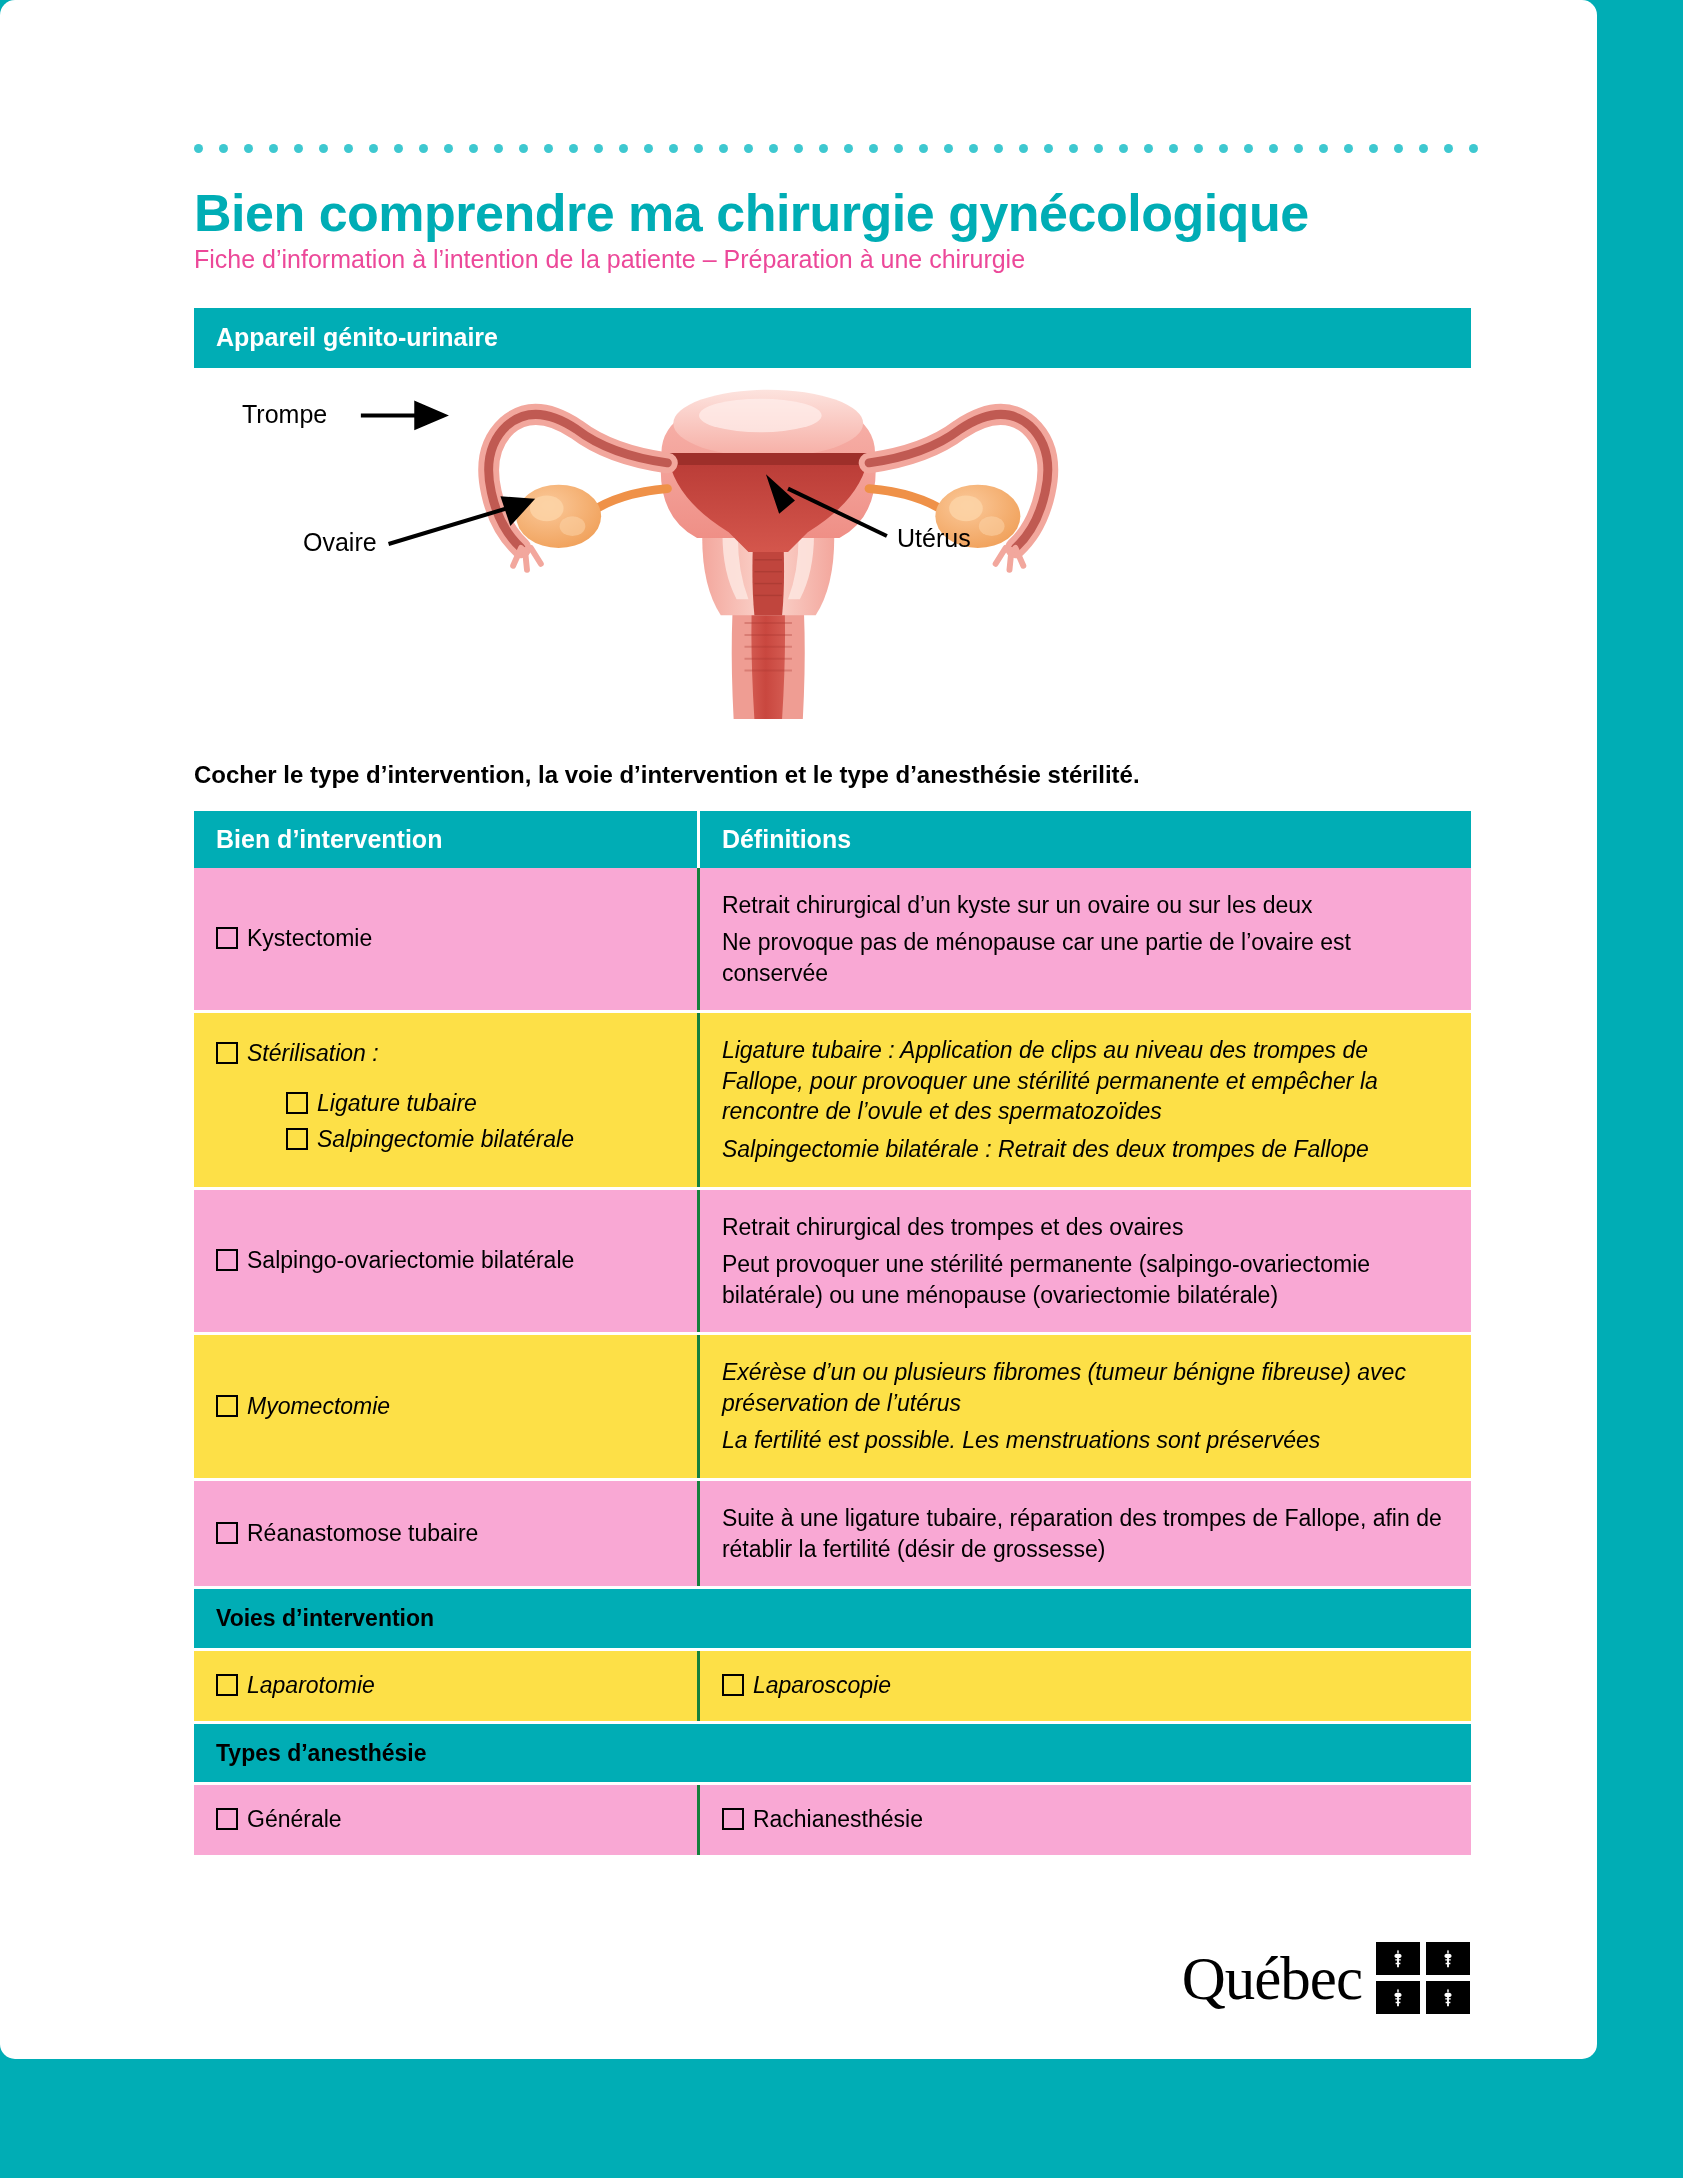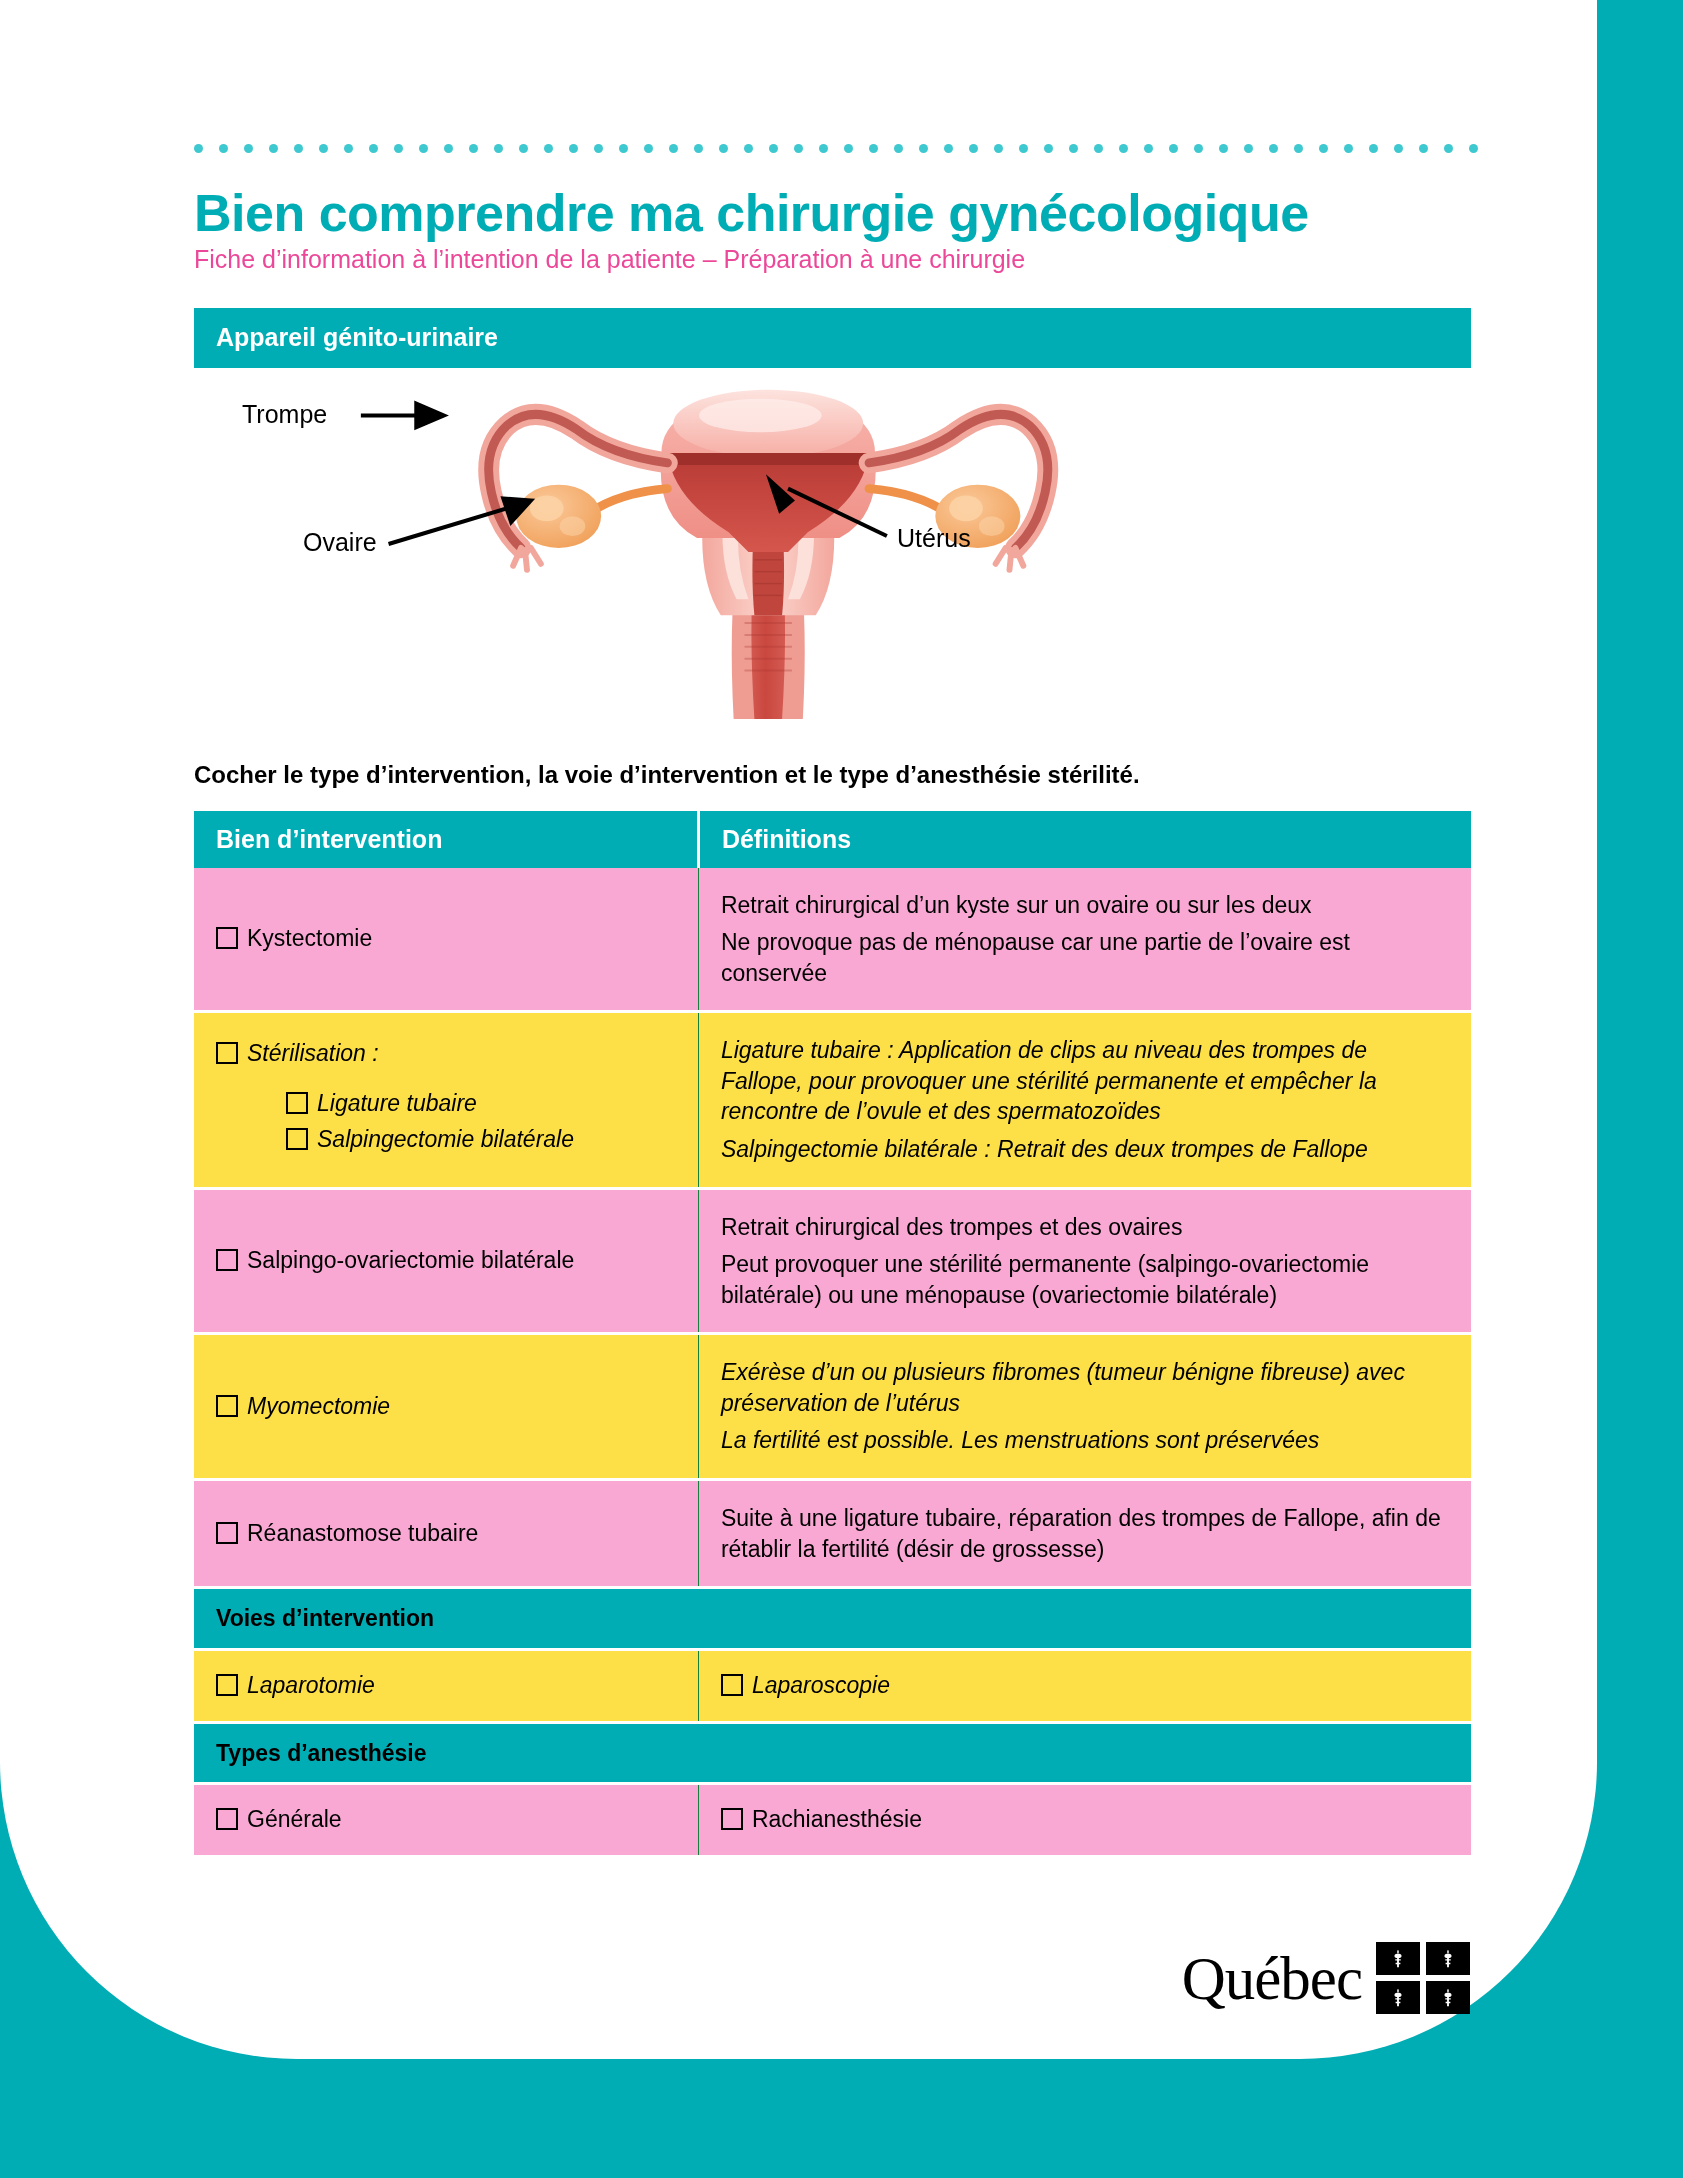--- a/index.html
+++ b/index.html
@@ -11,20 +11,21 @@
     overflow:hidden;
   }
   
   #page {
     position:absolute;
     left:0; top:0;
     width:1597px; height:2059px;
     background:#ffffff;
     border-bottom-left-radius:297px;
     border-bottom-right-radius:297px;
+    border-radius:15px;
   }
   
   #content {
     position:absolute;
     left:194px; top:0;
     width:1277px;
   }
   
   .dot-rule {
     margin-top:144px;
@@ -101,21 +102,21 @@
     border-right:3px solid #fff;
   }
   #table thead th:last-child { border-right:none; }
   tr.blue td { background:#f9a8d4; }
   tr.pink td { background:#fde047;font-style:italic; }
   #table tbody td {
     padding:22px 22px 22px 22px;
     font-size:23px;
     line-height:1.33;
     color:#000;
-    border-right:1px solid #15803d;
+    border-right:3px solid #15803d;
     border-bottom:3px solid #fff;
   }
   #table tbody td:last-child { border-right:none; }
   td.defs p { margin-bottom:7px; }
   td.defs p:last-child { margin-bottom:0; }
   
   .cb-item {
     display:flex;
     align-items:flex-start;
     gap:9px;

